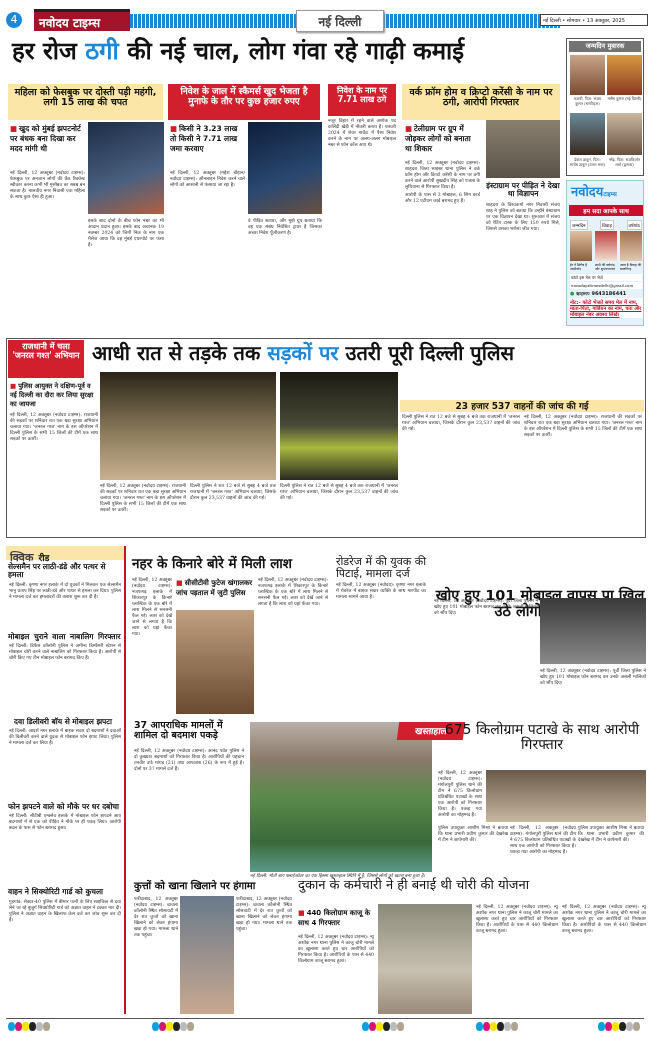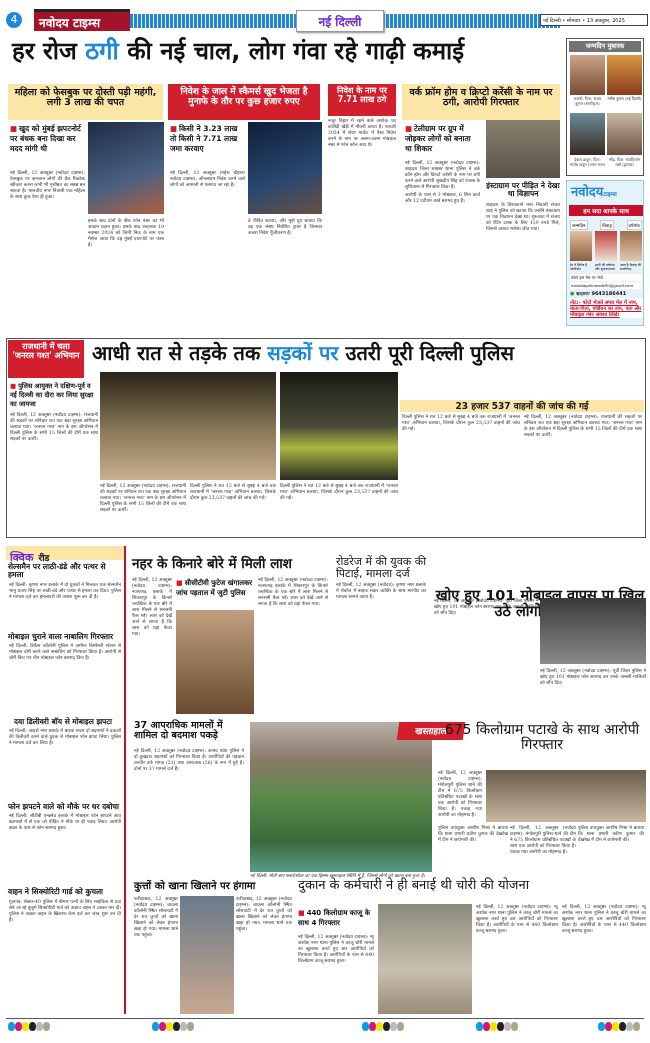--- a/index.html
+++ b/index.html
@@ -2,21 +2,21 @@
 <html><head>
 <meta charset="utf-8">
 <style>
 *{box-sizing:border-box;margin:0;padding:0}
 body{width:650px;height:1043px;background:#fff;font-family:"DejaVu Sans",sans-serif;position:relative;overflow:hidden;color:#111}
 .abs{position:absolute}
 .hd{font-family:"DejaVu Sans",sans-serif;font-weight:bold;line-height:1.1}
 .txt{font-family:"DejaVu Serif",serif;font-size:4.6px;line-height:6px;color:#333;text-align:justify;overflow:hidden}
 .txt p{margin-bottom:2px}
 .photo{background:linear-gradient(135deg,#3a3a3a,#6a6a6a);overflow:hidden}
-.red{color:#6d28d9}
+.red{color:#404040}
 .blue{color:#1e88d8}
 .bullet::before{content:"■";color:#d7192a;margin-right:2px}
 .box{border:1px solid #555}
 </style>
 </head>
 <body>
 
 <div class="abs" style="left:0;top:0;width:650px;height:40px">
   <div class="abs" style="left:6px;top:12px;width:16px;height:16px;border-radius:50%;background:#1e88d8;color:#fff;font-size:11px;text-align:center;line-height:16px">4</div>
   <div class="abs" style="left:34px;top:9px;width:96px;height:22px;background:#a3142a;border-top:3px solid #222">
@@ -27,21 +27,21 @@
     <span class="hd red" style="font-size:12px;line-height:20px">नई दिल्ली</span>
   </div>
   <div class="abs" style="left:540px;top:14px;width:108px;height:12px;border:1px solid #444;font-size:5px;line-height:10px;padding-left:2px;background:#fff">नई दिल्ली • सोमवार • 13 अक्तूबर, 2025</div>
 </div>
 
 <div class="abs hd" style="left:12px;top:38px;width:550px;font-size:24px;color:#111;white-space:nowrap">
   <span>हर रोज </span><span class="blue">ठगी</span><span> की नई चाल, लोग गंवा रहे गाढ़ी कमाई</span>
 </div>
 
 <div class="abs" style="left:8px;top:84px;width:155px;height:36px;background:#fbe6a8">
-  <div class="hd" style="font-size:9.5px;text-align:center;padding:3px 2px">महिला को फेसबुक पर दोस्ती पड़ी महंगी, लगी 3 लाख की चपत</div>
+  <div class="hd" style="font-size:9.5px;text-align:center;padding:3px 2px">महिला को फेसबुक पर दोस्ती पड़ी महंगी, लगी 15 लाख की चपत</div>
 </div>
 <div class="abs hd bullet" style="left:10px;top:124px;width:75px;font-size:7.5px;line-height:10px">खुद को मुंबई झपटनोर्ट पर बंधक बना दिखा कर मदद मांगी थी</div>
 <div class="abs photo" style="left:88px;top:122px;width:76px;height:92px;background:linear-gradient(160deg,#1d2d46,#4a6080 60%,#b06040)"></div>
 <div class="abs txt" style="left:10px;top:170px;width:75px;height:150px">
     <p>नई दिल्ली, 12 अक्तूबर (नवोदय टाइम्स): फेसबुक पर अनजान लोगों की फ्रेंड रिक्वेस्ट स्वीकार करना कभी भी मुसीबत का सबब बन सकता है। मालवीय नगर निवासी एक महिला के साथ कुछ ऐसा ही हुआ।</p>
   </div>
 <div class="abs txt" style="left:88px;top:218px;width:76px;height:104px">
     <p>इसके बाद दोनों के बीच फोन नंबर का भी आदान प्रदान हुआ। इसके बाद अचानक 19 नवम्बर 2024 को जिमी निक के नाम एक मैसेज आया कि वह मुंबई एयरपोर्ट पर फंसा है।</p>
   </div>
 
@@ -149,21 +149,21 @@
   </div>
 
 <div class="abs" style="left:6px;top:546px;width:120px;height:468px;border-right:2px solid #c8102e">
   <div style="background:#fbe6a8;height:14px;padding-left:4px">
     <span class="hd red" style="font-size:11px">क्विक</span>
     <span class="hd" style="font-size:9px">रीड</span>
   </div>
   <div id="qr-list">
       <div class="hd" style="font-size: 7.5px; margin: 3px 2px 2px;">सेल्समैन पर लाठी-डंडे और पत्थर से हमला</div>
       <div class="txt" style="margin: 0px 3px; height: 48px;">नई दिल्ली: कृष्णा नगर इलाके में दो युवकों ने मिलकर एक सेल्समैन भानु प्रताप सिंह पर लाठी-डंडे और पत्थर से हमला कर दिया। पुलिस ने मामला दर्ज कर हमलावरों की तलाश शुरू कर दी है।</div>
-      <div class="hd" style="font-size: 7.5px; margin: 3px 2px 2px;">मोबाइल चुराने वाला नाबालिग गिरफ्तार</div>
+      <div class="hd" style="font-size: 7.5px; margin: 3px 2px 2px; font-family: Liberation Mono, monospace;">मोबाइल चुराने वाला नाबालिग गिरफ्तार</div>
       <div class="txt" style="margin: 0px 3px; height: 72px;">नई दिल्ली: डिफेंस कॉलोनी पुलिस ने अमीना डिस्पेंसरी स्टेशन से मोबाइल चोरी करने वाले नाबालिग को गिरफ्तार किया है। आरोपी से चोरी किए गए तीन मोबाइल फोन बरामद किए हैं।</div>
       <div class="hd" style="font-size: 7.5px; margin: 3px 8px 2px;">दवा डिलीवरी बॉय से मोबाइल झपटा</div>
       <div class="txt" style="margin: 0px 3px; height: 72px;">नई दिल्ली: आदर्श नगर इलाके में बाइक सवार दो बदमाशों ने दवाओं की डिलीवरी करने वाले युवक से मोबाइल फोन झपट लिया। पुलिस ने मामला दर्ज कर लिया है।</div>
       <div class="hd" style="font-size: 7.5px; margin: 3px 2px 2px;">फोन झपटने वाले को मौके पर धर दबोचा</div>
       <div class="txt" style="margin: 0px 3px; height: 72px;">नई दिल्ली: सीटीबी एन्क्लेव इलाके में मोबाइल फोन झपटने आए बदमाशों में से एक को पीड़ित ने मौके पर ही पकड़ लिया। आरोपी बदल के पास से फोन बरामद हुआ।</div>
       <div class="hd" style="font-size: 7.5px; margin: 3px 2px 2px;">वाहन ने सिक्योरिटी गार्ड को कुचला</div>
       <div class="txt" style="margin: 0px 3px; height: 72px;">गुड़गांव: सेक्टर-40 पुलिस में बीमार पत्नी के लिए साइकिल से दवा लेने जा रहे बुजुर्ग सिक्योरिटी गार्ड को अज्ञात वाहन ने टक्कर मार दी। पुलिस ने अज्ञात वाहन के खिलाफ केस दर्ज कर जांच शुरू कर दी है।</div>
     </div>
 </div>
 

